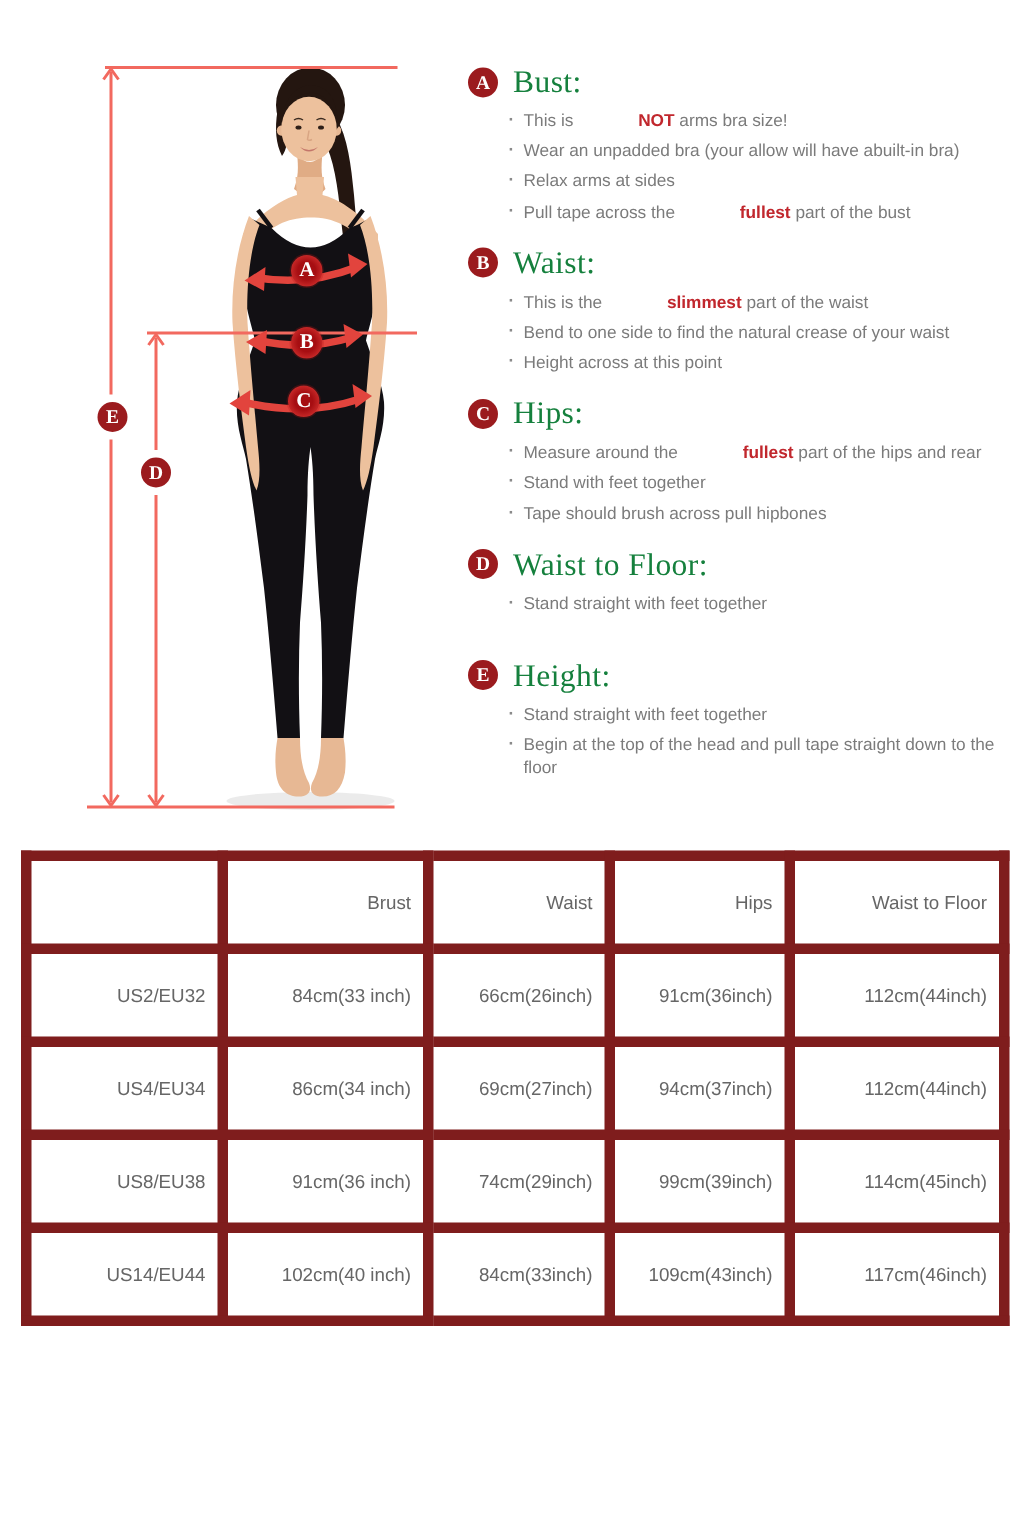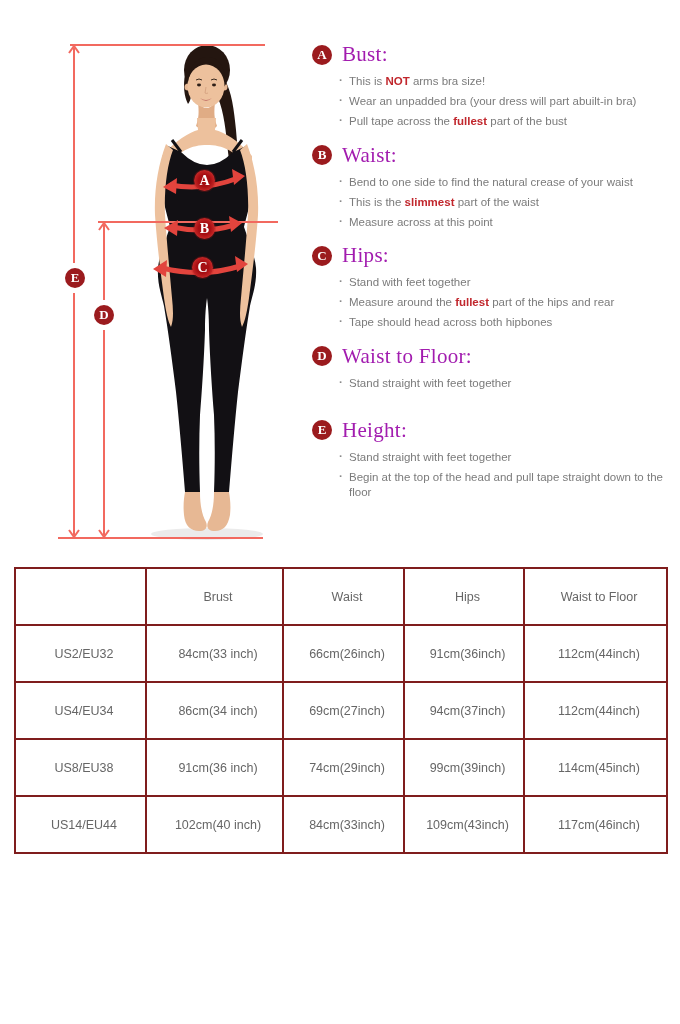--- a/index.html
+++ b/index.html
@@ -17,35 +17,35 @@
   .badge.dark{width:20px;height:20px;font-size:13px;background:#9b1b1e;}
 
   
   .instructions{position:absolute;left:312px;top:0;width:362px;}
   .sec{margin-bottom:13px;}
   .sec-head{display:flex;align-items:center;}
   .hbadge{width:20px;height:20px;border-radius:50%;background:#9b1b1e;color:#fff;flex:0 0 20px;
           display:flex;align-items:center;justify-content:center;
           font-family:"Liberation Serif",serif;font-size:13px;font-weight:bold;}
   .sec-head h2{margin:0 0 0 10px;font-family:"Liberation Serif",serif;font-weight:500;
-          font-size:21px;color:#a21caf;letter-spacing:.3px;}
+          font-size:21px;color:#15803d;letter-spacing:.3px;}
   .sec-head h2.indent{}
   .sec ul{list-style:none;margin:7px 0 0 27px;padding:0;}
   .sec li{position:relative;padding-left:10px;margin:0 0 5px 0;
           font-size:11.5px;line-height:1.32;color:#7b7b7b;}
   .sec li::before{content:"\00B7";position:absolute;left:0;top:-1px;font-weight:bold;color:#8a8a8a;}
-  .hl{color:#c1272d;font-weight:bold;}
+  .hl{color:#c1272d;font-weight:bold;margin-left:40px;}
   .sec-a{margin-top:42px;}
   .sec-d{margin-bottom:27px;}
 
   
   .size-table{position:absolute;left:14px;top:567px;width:652px;border-collapse:collapse;
           table-layout:fixed;background:#fff;}
-  .size-table th,.size-table td{border:2px solid #7f1d1d;height:55px;padding:0 8px 0 15px;
-          font-size:12.5px;font-weight:normal;color:#666;text-align:center;vertical-align:middle;}
+  .size-table th,.size-table td{border:7px solid #7f1d1d;height:55px;padding:0 8px 0 15px;
+          font-size:12.5px;font-weight:normal;color:#666;text-align:right;vertical-align:middle;}
 </style>
 </head>
 <body>
 
 <div class="page">
 
   <section class="guide">
 
     <svg class="figure-svg" width="320" height="562" viewBox="0 0 320 562">
 
@@ -138,46 +138,47 @@
 
     <div class="instructions">
 
       <div class="sec sec-a">
         <div class="sec-head">
           <span class="hbadge">A</span>
           <h2>Bust:</h2>
         </div>
         <ul>
           <li><span>This is </span><span class="hl">NOT</span><span> arms bra size!</span></li>
-          <li><span>Wear an unpadded bra (your dress will part abuilt-in bra)</span></li>
+          <li><span>Wear an unpadded bra (your allow will have abuilt-in bra)</span></li>
+          <li><span>Relax arms at sides</span></li>
           <li><span>Pull tape across the </span><span class="hl">fullest</span><span> part of the bust</span></li>
         </ul>
       </div>
 
       <div class="sec">
         <div class="sec-head">
           <span class="hbadge">B</span>
           <h2>Waist:</h2>
         </div>
         <ul>
+          <li><span>This is the </span><span class="hl">slimmest</span><span> part of the waist</span></li>
           <li><span>Bend to one side to find the natural crease of your waist</span></li>
-          <li><span>This is the </span><span class="hl">slimmest</span><span> part of the waist</span></li>
-          <li><span>Measure across at this point</span></li>
+          <li><span>Height across at this point</span></li>
         </ul>
       </div>
 
       <div class="sec">
         <div class="sec-head">
           <span class="hbadge">C</span>
           <h2>Hips:</h2>
         </div>
         <ul>
+          <li><span>Measure around the </span><span class="hl">fullest</span><span> part of the hips and rear</span></li>
           <li><span>Stand with feet together</span></li>
-          <li><span>Measure around the </span><span class="hl">fullest</span><span> part of the hips and rear</span></li>
-          <li><span>Tape should head across both hipbones</span></li>
+          <li><span>Tape should brush across pull hipbones</span></li>
         </ul>
       </div>
 
       <div class="sec sec-d">
         <div class="sec-head">
           <span class="hbadge">D</span>
           <h2 class="indent">Waist to Floor:</h2>
         </div>
         <ul>
           <li><span>Stand straight with feet together</span></li>

